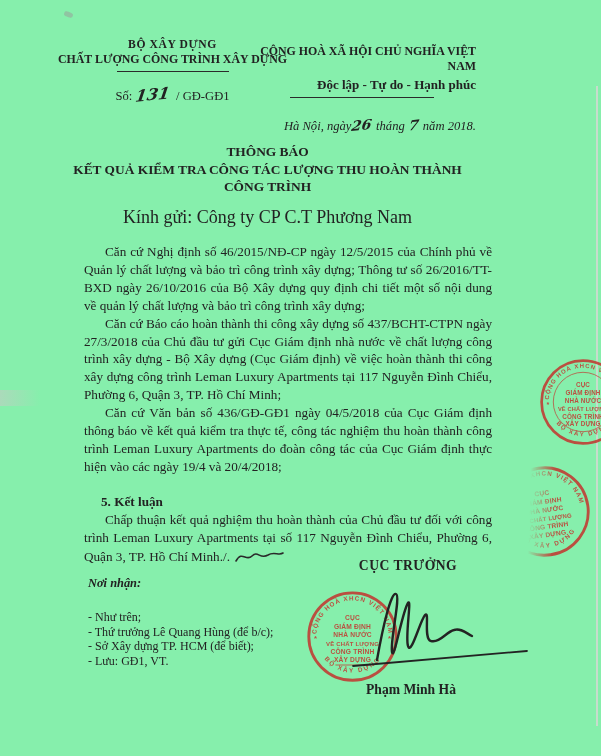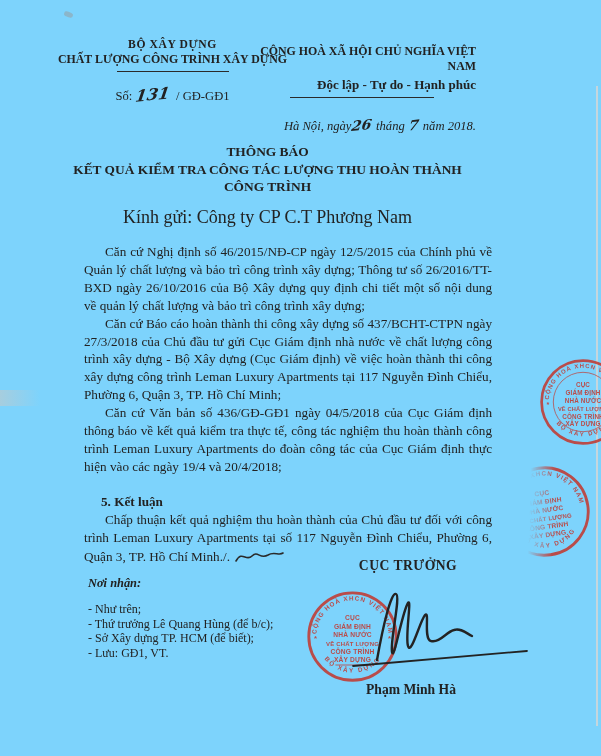--- a/index.html
+++ b/index.html
@@ -1,18 +1,18 @@
 <!DOCTYPE html>
 <html><head>
 <meta charset="utf-8">
 <style>
   html,body { margin:0; padding:0; background:#e9e9e7; }
   .page {
     position:relative; width:601px; height:756px; margin:0 auto;
-    background:#7dd3fc; overflow:hidden;
+    background:#86efac; overflow:hidden;
     font-family:"Liberation Serif","DejaVu Serif",serif;
     color:#222;
   }
   
   .speck { position:absolute; left:64px; top:12px; width:9px; height:5px;
            background:#9a9a98; opacity:.5; border-radius:40%; transform:rotate(20deg); }
   .edge-line { position:absolute; left:596px; top:86px; width:2px; height:640px;
            background:#d7d7d4; opacity:.8; }
   .smudge { position:absolute; left:0; top:390px; width:40px; height:16px;
            background:linear-gradient(to right,#c9c9c6,rgba(201,201,198,0)); opacity:.55; }
@@ -47,21 +47,21 @@
   .body-text p { margin:0; text-indent:21px; }
   .concl-head { font-weight:bold; margin-top:17px !important; text-indent:17px !important; }
   .squiggle { vertical-align:-4px; }
 
   
   .sig-title { position:absolute; left:338px; top:558px; width:140px; text-align:center;
                font-size:13.6px; font-weight:bold; letter-spacing:.5px; }
   .sig-name { position:absolute; left:341px; top:682px; width:140px; text-align:center;
                font-size:13.6px; font-weight:bold; }
   .noi-nhan { position:absolute; left:88px; top:576px; font-size:12px; line-height:14.4px; }
-  .noi-nhan .nn-head { font-weight:bold; font-style:italic; font-size:12.4px; margin-bottom:12px; }
+  .noi-nhan .nn-head { font-weight:bold; font-style:italic; font-size:12.4px; margin-bottom:20px; }
 
   
   .seal { position:absolute; color:#c23a32; opacity:.88; }
   .seal circle { fill:none; stroke:currentColor; }
   .seal-outer { stroke-width:3; }
   .seal-inner { stroke-width:1.1; opacity:.8; }
   .seal text { fill:currentColor; font-family:"Liberation Sans","DejaVu Sans",sans-serif;
                font-weight:bold; }
   .seal-ring { font-size:6.6px; letter-spacing:1.1px; text-anchor:middle; }
   .seal-ring-b { letter-spacing:1.9px; }

